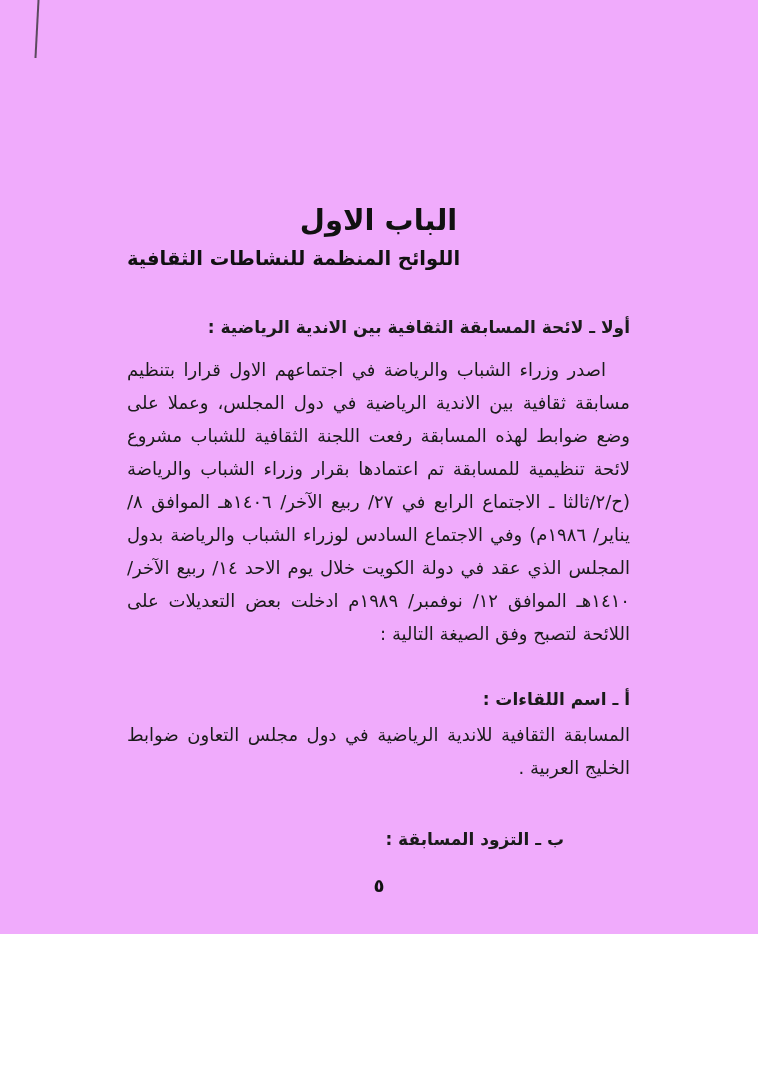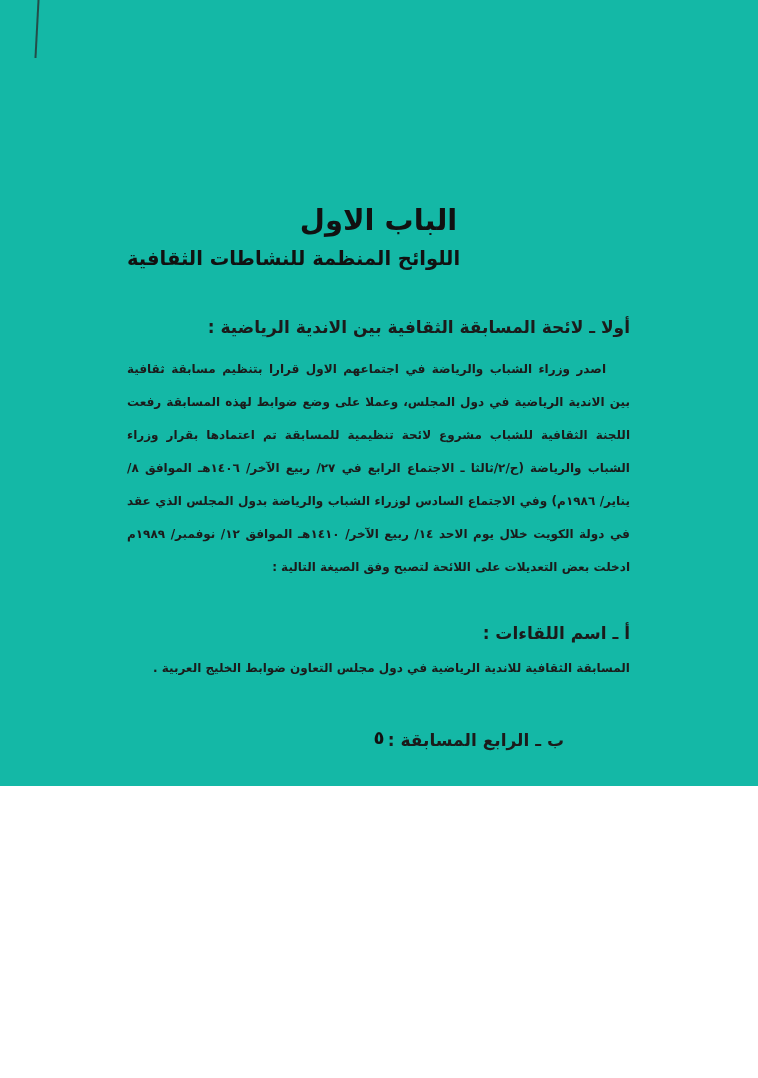--- a/index.html
+++ b/index.html
@@ -5,22 +5,22 @@
   * { box-sizing: border-box; margin: 0; padding: 0; }
   html, body {
     width: 758px;
     height: 1078px;
     background: #ffffff;
     font-family: "DejaVu Sans", sans-serif;
   }
   .page {
     position: relative;
     width: 758px;
-    height: 786px;
-    background: #14b8a6;
+    height: 934px;
+    background: #f0abfc;
     color: #1b1b1b;
     overflow: hidden;
   }
   
   .scan-artifact {
     position: absolute;
     top: 0;
     left: 36px;
     width: 2px;
     height: 58px;
@@ -51,25 +51,24 @@
     margin-bottom: 42px;
     color: #111;
   }
   .sec-heading {
     font-weight: bold;
     font-size: 17px;
     line-height: 30px;
   }
   .first-heading { margin-bottom: 11px; }
   .body-par {
-    font-size: 12px;
+    font-size: 18px;
     line-height: 33px;
     text-align: justify;
     text-align-last: right;
-    font-weight: bold;
   }
   .body-par.indent { text-indent: 24px; }
   .a-heading { margin-top: 34px; margin-bottom: 4px; }
   .b-heading {
     margin-top: 40px;
     margin-bottom: 4px;
     padding-right: 66px;
   }
   .goal-list { padding-right: 64px; }
   .goal-item {
@@ -102,20 +101,20 @@
     <h2 class="chapter-subtitle">اللوائح المنظمة للنشاطات الثقافية</h2>
 
     <p class="sec-heading first-heading">أولا ـ لائحة المسابقة الثقافية بين الاندية الرياضية :</p>
 
     <p class="body-par indent">اصدر وزراء الشباب والرياضة في اجتماعهم الاول قرارا بتنظيم مسابقة ثقافية بين الاندية الرياضية في دول المجلس، وعملا على وضع ضوابط لهذه المسابقة رفعت اللجنة الثقافية للشباب مشروع لائحة تنظيمية للمسابقة تم اعتمادها بقرار وزراء الشباب والرياضة (ح/٢/ثالثا ـ الاجتماع الرابع في ٢٧/ ربيع الآخر/ ١٤٠٦هـ الموافق ٨/ يناير/ ١٩٨٦م) وفي الاجتماع السادس لوزراء الشباب والرياضة بدول المجلس الذي عقد في دولة الكويت خلال يوم الاحد ١٤/ ربيع الآخر/ ١٤١٠هـ الموافق ١٢/ نوفمبر/ ١٩٨٩م ادخلت بعض التعديلات على اللائحة لتصبح وفق الصيغة التالية :</p>
 
     <p class="sec-heading a-heading">أ ـ اسم اللقاءات :</p>
 
     <p class="body-par">المسابقة الثقافية للاندية الرياضية في دول مجلس التعاون ضوابط الخليج العربية .</p>
 
-    <p class="sec-heading b-heading">ب ـ الرابع المسابقة :</p>
+    <p class="sec-heading b-heading">ب ـ التزود المسابقة :</p>
 
 
   </div>
 
   <div class="page-number">٥</div>
 
 </div>
 
 </body></html>

